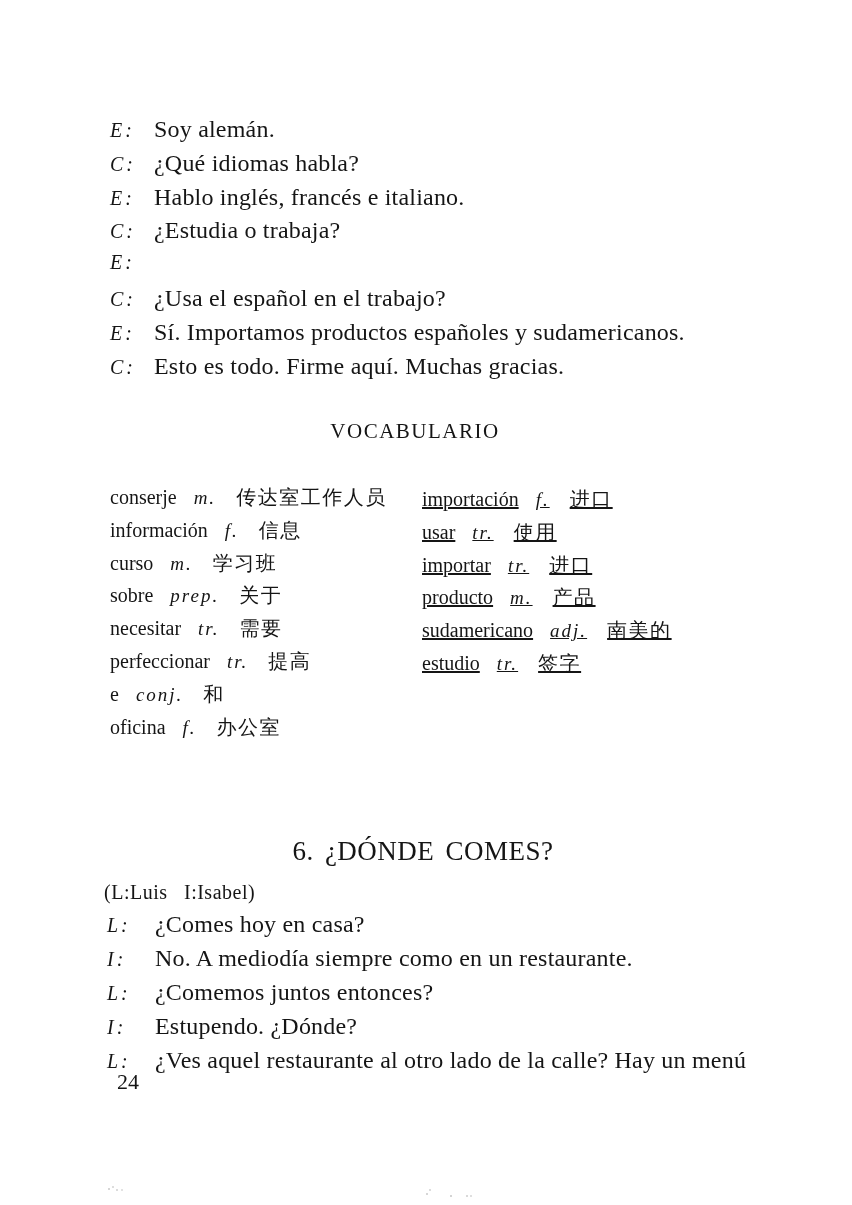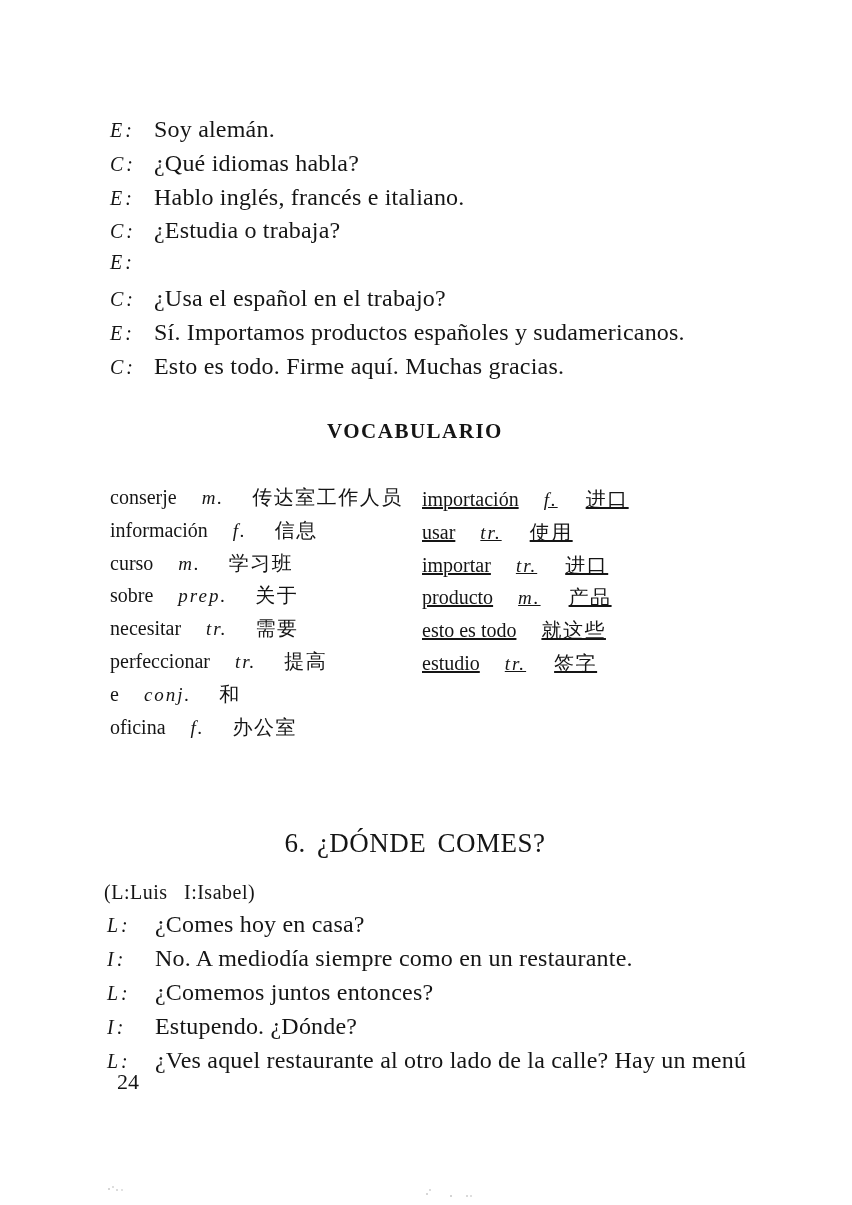--- a/index.html
+++ b/index.html
@@ -30,39 +30,39 @@
   .dtext {
     font-size: 24px;
     white-space: nowrap;
     letter-spacing: 0.2px;
   }
 
   
   .vocab-heading {
     position: absolute; left: 100px; top: 419px; width: 630px;
     margin: 0; text-align: center;
-    font-size: 21px; font-weight: bold;
+    font-size: 21px; font-weight: normal;
     letter-spacing: 1.5px;
   }
   .vcol { position: absolute; }
   .vcol-left  { left: 110px; top: 484px; width: 310px; }
   .vcol-right { left: 422px; top: 486px; width: 340px; text-decoration: underline; }
-  .vrow { height: 32.8px; display: flex; align-items: baseline; white-space: nowrap; gap: 8px; }
+  .vrow { height: 32.8px; display: flex; align-items: baseline; white-space: nowrap; }
   .vword { font-size: 20px; margin-right: 17px; }
   .vabbr { font-style: italic; font-size: 19px; letter-spacing: 2px; margin-right: 20px; }
   .vabbr:empty { display: none; }
   .vzh {
     font-family: "DejaVu Sans", sans-serif;
     font-size: 20px; letter-spacing: 1.5px;
   }
 
   
   .section-title {
     position: absolute; left: 100px; top: 828px; width: 630px;
-    margin: 0; text-align: center;
+    margin: 8px; text-align: center;
     font-size: 27px; font-weight: normal;
     word-spacing: 4px; letter-spacing: 0.5px;
   }
   .cast-line {
     position: absolute; left: 104px; top: 881px;
     font-size: 20px; white-space: pre; letter-spacing: 0.5px; text-align: center;
   }
 
   .page-number {
     position: absolute; left: 117px; top: 1069px;
@@ -173,23 +173,23 @@
       <span class="vword">importar</span>
       <span class="vabbr">tr.</span>
       <span class="vzh">进口</span>
     </div>
     <div class="vrow">
       <span class="vword">producto</span>
       <span class="vabbr">m.</span>
       <span class="vzh">产品</span>
     </div>
     <div class="vrow">
-      <span class="vword">esto es todo</span>
-
-      <span class="vzh">就这些</span>
+      <span class="vword">sudamericano</span>
+      <span class="vabbr">adj.</span>
+      <span class="vzh">南美的</span>
     </div>
     <div class="vrow">
       <span class="vword">estudio</span>
       <span class="vabbr">tr.</span>
       <span class="vzh">签字</span>
     </div>
   </section>
 
   <h1 class="section-title">6. ¿DÓNDE COMES?</h1>
   <div class="cast-line">(L:Luis   I:Isabel)</div>

